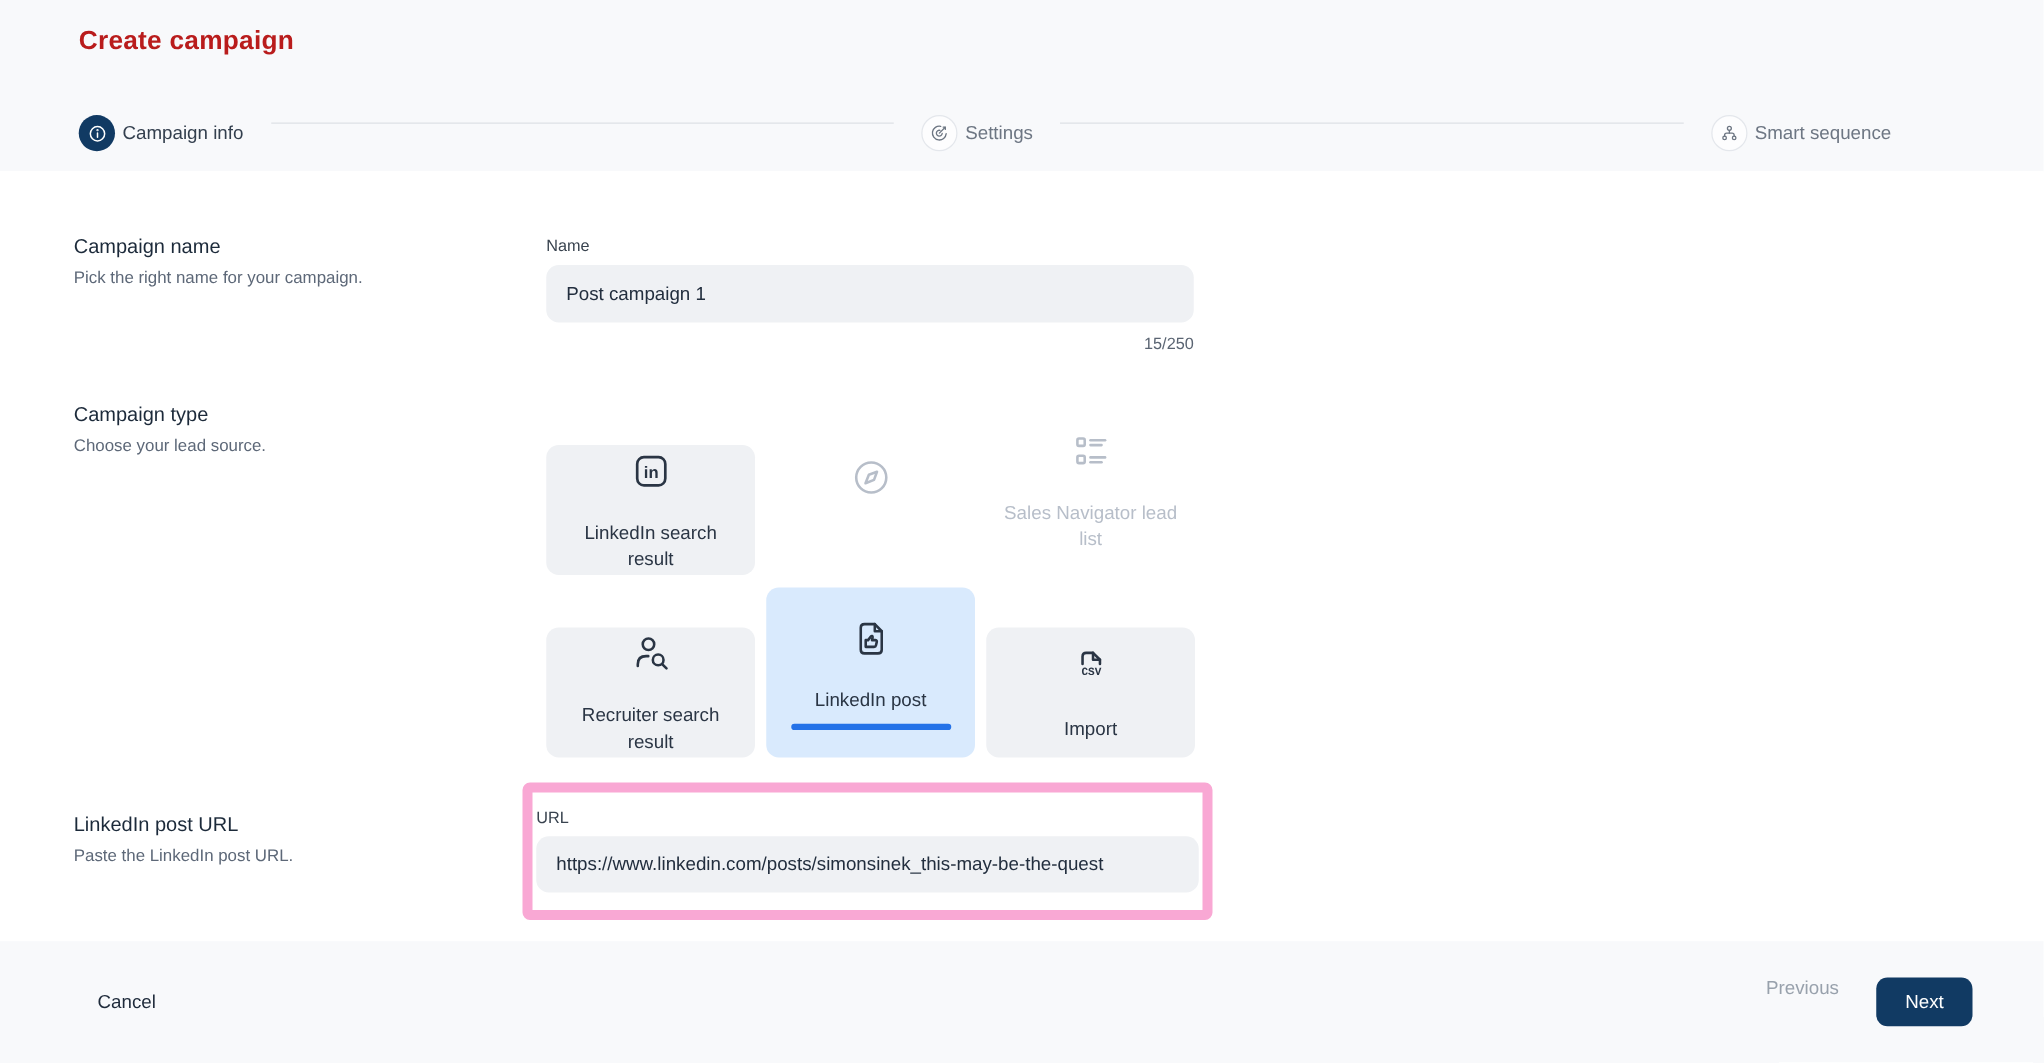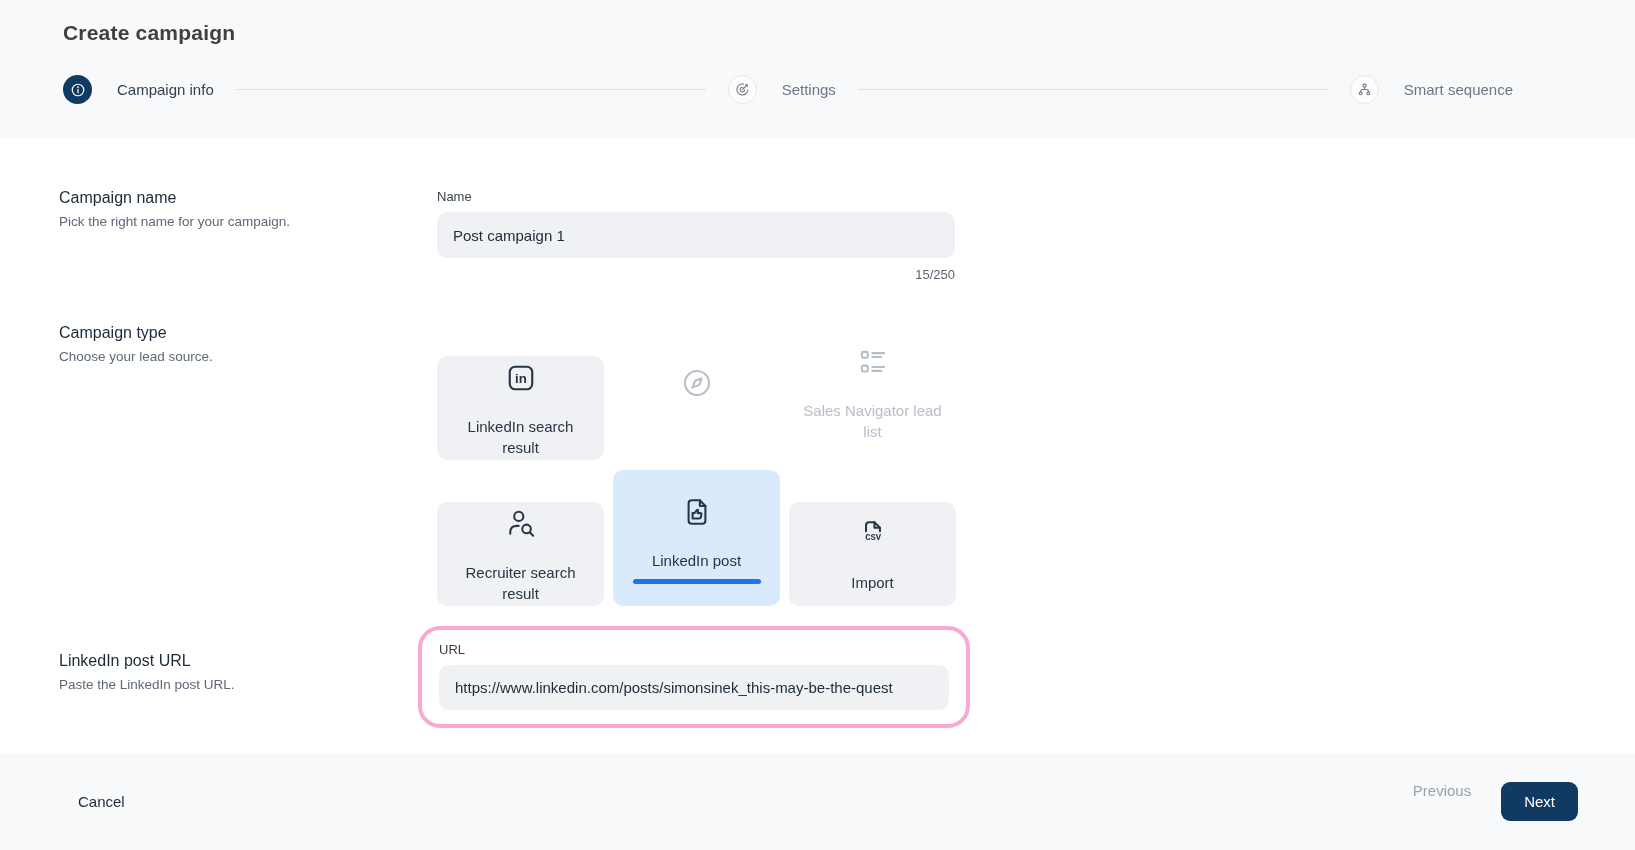--- a/index.html
+++ b/index.html
@@ -11,24 +11,24 @@
     display:flex; flex-direction:column;
   }
 
   
   .header {
     height:137px; flex:0 0 137px;
     background:#f8f9fb;
     padding:21px 122px 0 63px;
   }
   .page-title {
-    font-size:21px; font-weight:700; color:#404040; letter-spacing:.2px;
+    font-size:21px; font-weight:700; color:#b91c1c; letter-spacing:.2px;
   }
   .stepper { display:flex; align-items:center; margin-top:30px; }
-  .step { display:flex; align-items:center; gap:25px; flex:0 0 auto; }
+  .step { display:flex; align-items:center; gap:6px; flex:0 0 auto;margin-top:17px; }
   .step-circle {
     width:29px; height:29px; border-radius:50%;
     display:flex; align-items:center; justify-content:center;
   }
   .step.active .step-circle { background:#113a63; }
   .step.upcoming .step-circle { background:#fdfdfe; border:1px solid #e4e7ec; color:#6d7683; }
   .step-label { font-size:15px; }
   .step.active .step-label { color:#333f4e; }
   .step.upcoming .step-label { color:#6d7683; }
   .connector { flex:1 1 auto; height:1px; background:#dde1e6; margin:0 22px; }
@@ -74,22 +74,22 @@
   .type-card.disabled .card-icon { color:#b7bec9; }
   .selected-underline {
     width:128px; height:5px; border-radius:3px;
     background:#2472e8; margin-top:8px;
   }
   .type-card:not(.selected) .selected-underline { display:none; }
 
   .row-url .row-left { padding-top:26px; }
   .annotation-box {
     margin-left:-19px;
-    border:4px solid #f9a8d4; border-radius:22px;
-    padding:12px 17px 14px;
+    border:8px solid #f9a8d4; border-radius:6px;
+    padding:12px 3px 14px;
     width:552px;
   }
   .annotation-box .text-input { height:45px; }
 
   
   .footer {
     flex:0 0 97px; height:97px;
     background:#f8f9fb;
     display:flex; align-items:center; justify-content:space-between;
     padding:0 57px 0 78px;

